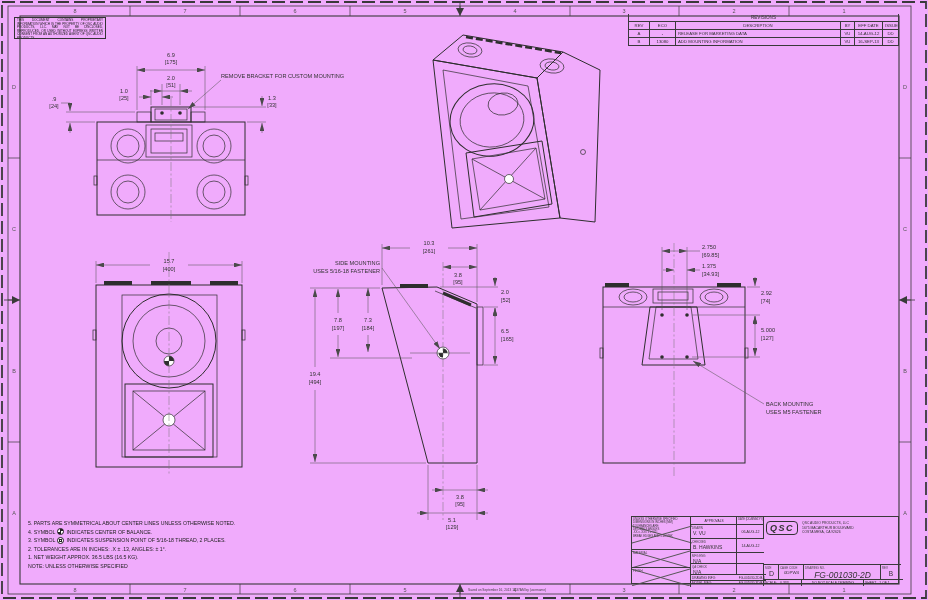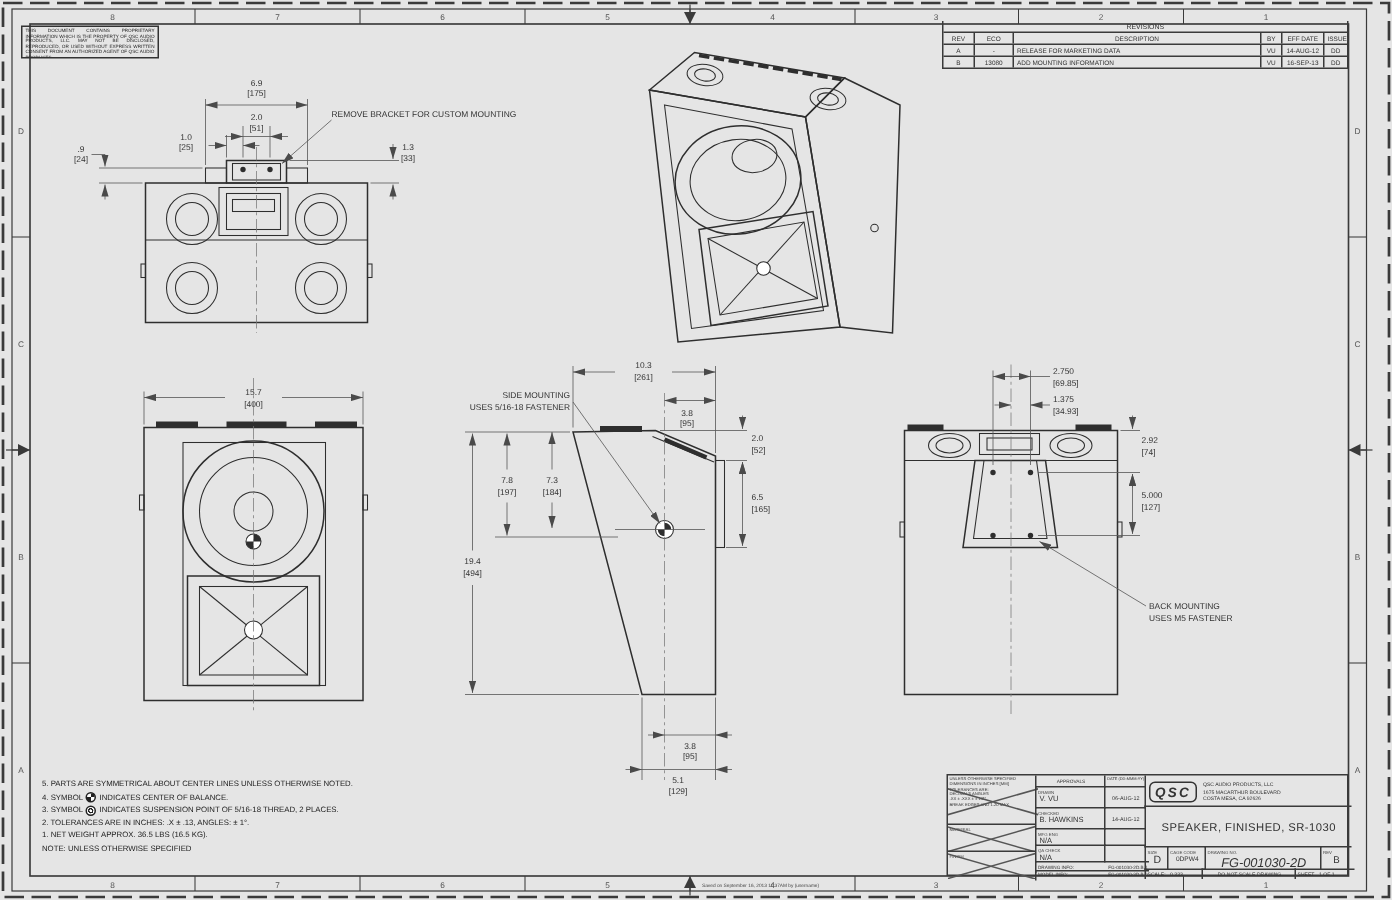--- a/index.html
+++ b/index.html
@@ -1,16 +1,16 @@
 <!DOCTYPE html>
 <html><head>
 <meta charset="utf-8">
 <style>
   html,body{margin:0;padding:0;background:#fff;}
-  #sheet{position:relative;width:928px;height:600px;background:#e5e5e5;overflow:hidden;
+  #sheet{position:relative;width:928px;height:600px;background:#f0abfc;overflow:hidden;
          font-family:"Liberation Sans",sans-serif;color:#333;}
   svg{position:absolute;left:0;top:0;}
   .obj{stroke:#2e2e2e;stroke-width:1;fill:none;}
   .obj2{stroke:#2e2e2e;stroke-width:.7;fill:none;}
   .fillb{fill:#2e2e2e;stroke:none;}
   .dim{stroke:#5a5a5a;stroke-width:.55;fill:none;}
   .cl{stroke:#777;stroke-width:.5;fill:none;stroke-dasharray:9 2.5 2 2.5;}
   .bord{stroke:#3a3a3a;fill:none;}
   text{font-family:"Liberation Sans",sans-serif;fill:#333;}
   .dt{font-size:5.6px;text-anchor:middle;}
@@ -457,21 +457,20 @@
   </div>
 
   <div class="cell" style="left:131px;top:0;width:137px;height:20px;border-top:none;display:flex;align-items:center;gap:4px;padding:1px 2px;">
     <span id="qsclogo">QSC</span>
     <span style="font-size:3.4px;line-height:1.35;">
       <div>QSC AUDIO PRODUCTS, LLC</div>
       <div>1675 MACARTHUR BOULEVARD</div>
       <div>COSTA MESA, CA  92626</div>
     </span>
   </div>
-  <div class="cell" style="left:131px;top:20px;width:137px;height:27px;display:flex;align-items:center;justify-content:center;font-size:7.5px;letter-spacing:.3px;">SPEAKER, FINISHED, SR-1030</div>
   <div class="cell" style="left:131px;top:47px;width:15px;height:15px;">
     <div class="lab">SIZE</div>
     <div style="font-size:7px;text-align:center;">D</div>
   </div>
   <div class="cell" style="left:146px;top:47px;width:25px;height:15px;">
     <div class="lab">CAGE CODE</div>
     <div style="font-size:4.4px;text-align:center;">0DPW4</div>
   </div>
   <div class="cell" style="left:171px;top:47px;width:77px;height:15px;">
     <div class="lab">DRAWING NO.</div>

